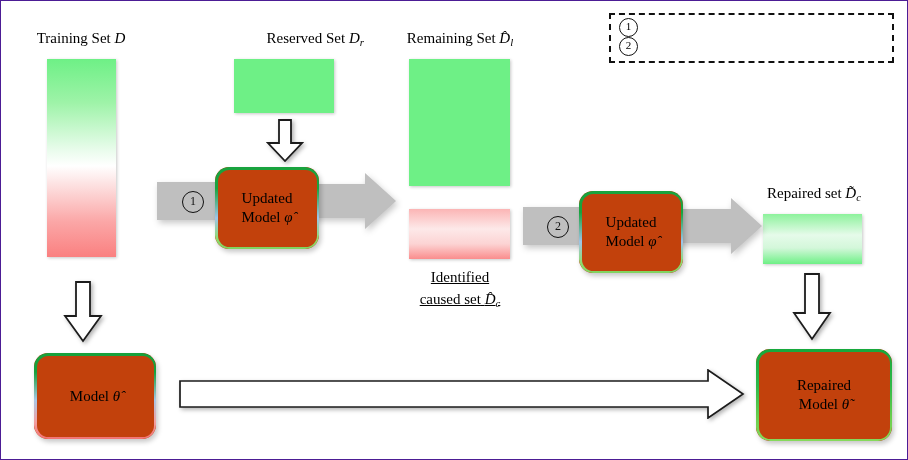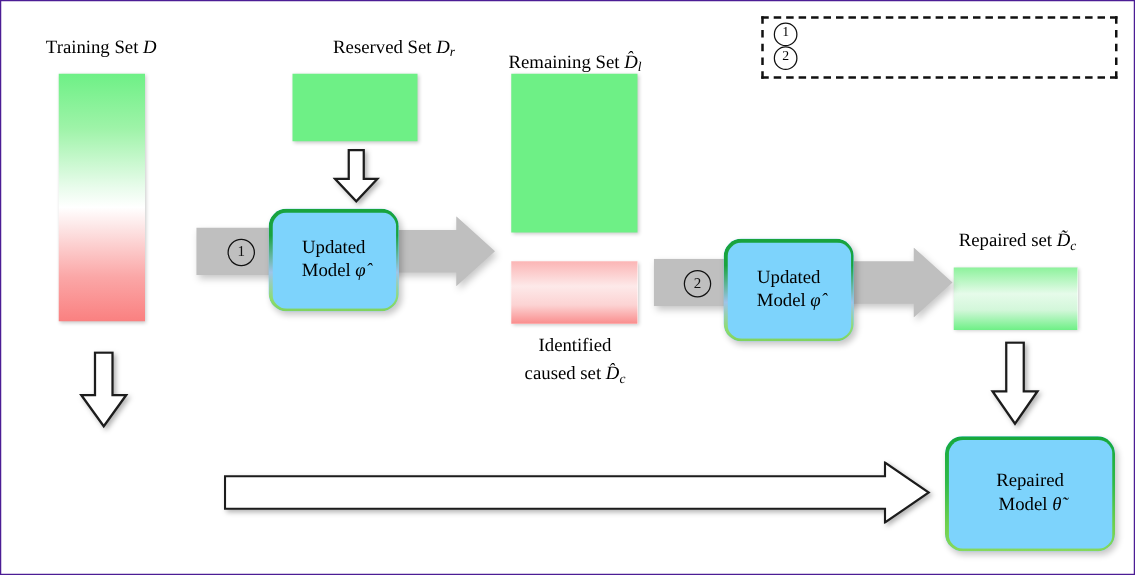--- a/index.html
+++ b/index.html
@@ -18,21 +18,21 @@
   }
   .lbl{
     position:absolute;
     font-family:"Liberation Serif", serif;
     font-size:15px;
     line-height:18px;
     color:#000;
     white-space:nowrap;
     text-align:center;
   }
-  .lbl.multi{white-space:normal;}
+  .lbl.multi{white-space:normal;text-decoration:underline;}
   .mathvar{font-style:italic;font-family:"Liberation Serif", serif;}
   .cal{font-style:italic;font-family:"Liberation Serif", serif;}
   .sub{font-size:0.72em;vertical-align:-0.28em;font-style:italic;}
 
   
   .block{position:absolute;box-shadow:1px 1px 3px rgba(0,0,0,.22);}
   #training-bar{
     left:46px;top:58px;width:69px;height:198px;
     background:linear-gradient(to bottom,#6ef086 0%,#9ef3a8 22%,#e9fcec 46%,#ffffff 54%,#fde6e6 62%,#fba7a7 82%,#fa8080 100%);
   }
@@ -49,21 +49,21 @@
     background:linear-gradient(to bottom,#fbb5b5 0%,#fde9e9 40%,#fcd3d3 70%,#fa8d8d 100%);
   }
   #aligned-box{
     left:762px;top:213px;width:99px;height:50px;
     background:linear-gradient(to bottom,#8df29c 0%,#e6fbea 42%,#d3f7da 68%,#6ef086 100%);
   }
 
   
   .modelbox{
     position:absolute;
-    background:#7dd3fc;
+    background:#c2410c;
     border-radius:14px;
     box-shadow:2px 3px 5px rgba(0,0,0,.22);
     display:flex;
     align-items:center;
     justify-content:center;
     text-align:center;
     font-size:15px;
     line-height:19px;
     box-sizing:border-box;
   }
@@ -133,21 +133,21 @@
   <div class="lbl" id="label-training" style="left:0px;top:28px;width:160px;">
     <span>Training Set</span>
     <span class="cal">D</span>
   </div>
 
   <div class="lbl" id="label-reserved" style="left:203px;top:28px;width:160px;text-align:right;">
     <span>Reserved Set</span>
     <span class="cal">D</span><span class="sub">r</span>
   </div>
 
-  <div class="lbl" id="label-remaining" style="left:378px;top:40px;width:162px;">
+  <div class="lbl" id="label-remaining" style="left:378px;top:28px;width:162px;">
     <span>Remaining Set</span>
     <span class="cal">D̂</span><span class="sub">l</span>
   </div>
 
   <div class="lbl multi" id="label-identified" style="left:380px;top:265px;width:158px;line-height:22px;">
     <span>Identified</span><br>
     <span>caused set</span>
     <span class="cal">D̂</span><span class="sub">c</span>
   </div>
 
@@ -221,20 +221,27 @@
 
   <div class="modelbox" id="updated-model-2">
     <div class="gradborder"></div>
     <div class="inner">
       <span>Updated</span><br>
       <span>Model</span>
       <span class="mathvar">φ̂</span>
     </div>
   </div>
 
+  <div class="modelbox" id="model-theta">
+    <div class="gradborder redbot"></div>
+    <div class="inner">
+      <span>Model</span>
+      <span class="mathvar">θ̂</span>
+    </div>
+  </div>
 
   <div class="modelbox" id="repaired-model">
     <div class="gradborder allgreen"></div>
     <div class="inner">
       <span>Repaired</span><br>
       <span>Model</span>
       <span class="mathvar">θ̃</span>
     </div>
   </div>
 

